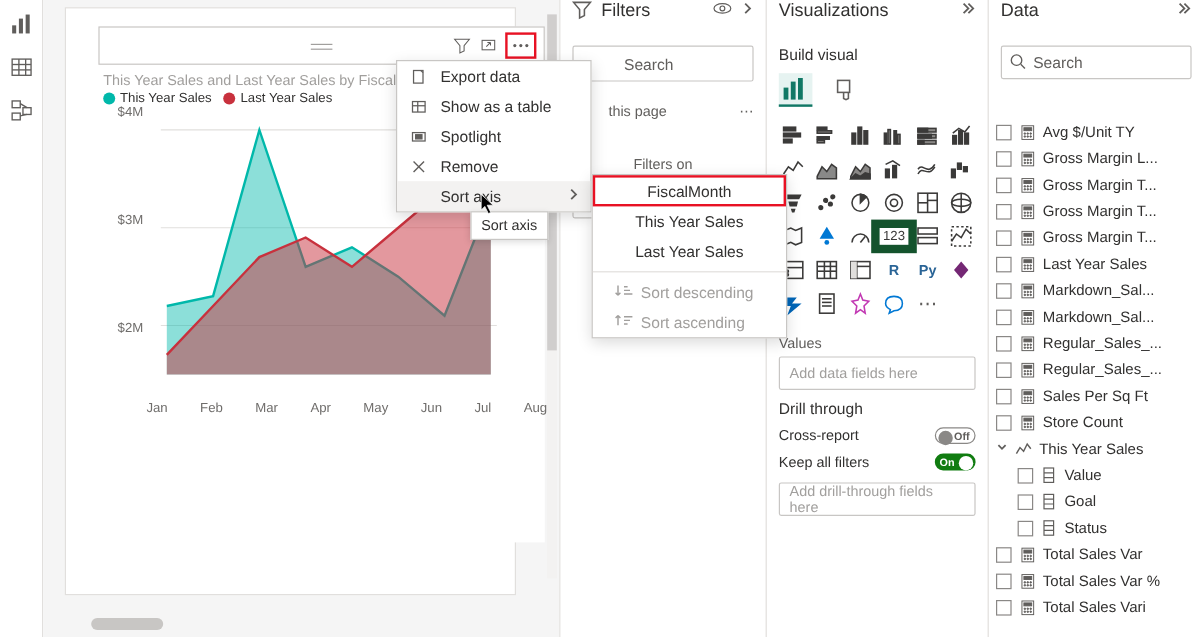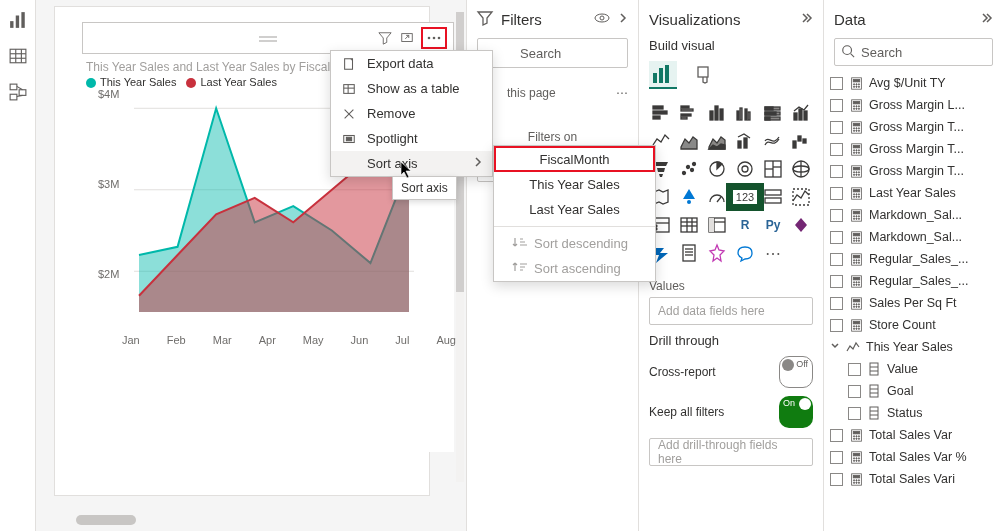--- a/index.html
+++ b/index.html
@@ -140,21 +140,21 @@
   }
   .sub-sort { justify-content:flex-start; padding-left:18px; color:#a19f9d; gap:8px;}
   .sub-sort .mi { width:14px; color:#a19f9d;}
   
   .pane {
     border-left: 1px solid #e1dfdd;
     display:flex; flex-direction:column;
     height:100%;
   }
   .pane-header {
-    height: 38px; display:flex; align-items:center;
+    height: 38px; display:flex; 
     padding: 0 10px; gap:8px; font-size:15px; color:#323130;
   }
   .pane-header .spacer { flex:1; }
   .pane-header .hi { color:#605e5c; }
   .filters-pane { flex: 0 0 172px; }
   .search-box {
     margin: 0 10px 8px 10px;
     height: 30px;
     border:1px solid #c8c6c4; border-radius:2px;
     display:flex; align-items:center; padding:0 6px; gap:6px;
@@ -193,36 +193,36 @@
   }
   .viz-grid .rpy { color:#2a6496; font-weight:600; font-size:12px;}
   .section-label { font-size:12px; color:#605e5c; padding:8px 10px 4px 10px;}
   .well {
     margin:0 10px; border:1px solid #c8c6c4; border-radius:2px;
     height:28px; display:flex; align-items:center; padding:0 8px;
     color:#a19f9d; font-size:12px;
   }
   .dt-row { display:flex; align-items:center; justify-content:space-between; padding:4px 10px; font-size:12px;}
   .toggle {
-    width:34px; height:32px; border-radius:10px; position:relative;
+    width:34px; height:14px; border-radius:10px; position:relative;font-weight:bold;
   }
   .toggle .knob {
     width:12px; height:12px; border-radius:50%; background:#fff; position:absolute; top:2px;
   }
   .toggle.off { background:#fff; border:1px solid #8a8886;}
   .toggle.off .knob { left:2px; background:#8a8886;}
   .toggle.on { background:#107c10;}
   .toggle.on .knob { right:2px;}
   .toggle .lbl { position:absolute; font-size:9px; top:2px; color:#fff;}
   .toggle.off .lbl { right:4px; color:#605e5c;}
   .toggle.on .lbl { left:4px;}
   
   .data-pane { flex: 1 1 auto; min-width:180px;}
   .data-search { margin:0 10px 6px 10px; height:28px; border:1px solid #c8c6c4; border-radius:2px; display:flex; align-items:center; padding:0 6px; gap:6px; color:#605e5c;}
-  .field-list { padding:0 6px; }
+  .field-list { padding:0 6px;margin-top:27px; }
   .frow {
     display:flex; align-items:center; gap:6px;
     height:22px; font-size:12.5px; color:#323130;
     white-space:nowrap; overflow:hidden; text-overflow:ellipsis;
   }
   .frow .cb { width:13px; height:13px; border:1px solid #8a8886; flex:0 0 13px;}
   .frow .fi { width:14px; height:14px; color:#605e5c; display:flex; align-items:center; justify-content:center; flex:0 0 14px;}
   .frow.indent { padding-left: 18px;}
   .frow.expand { color:#323130;}
   .frow .chev2 { width:10px; color:#605e5c;}
@@ -352,35 +352,35 @@
           <svg width="14" height="14" viewBox="0 0 16 16" fill="none" stroke="#605e5c" stroke-width="1.2">
             <rect x="2" y="3" width="12" height="10"></rect>
             <line x1="2" y1="7" x2="14" y2="7"></line>
             <line x1="7" y1="3" x2="7" y2="13"></line>
           </svg>
         </span>
         <span>Show as a table</span>
       </div>
       <div class="ctx-item">
         <span class="mi">
+          <svg width="14" height="14" viewBox="0 0 16 16" fill="none" stroke="#605e5c" stroke-width="1.2">
+            <rect x="2" y="4" width="12" height="8"></rect>
+            <rect x="5" y="6" width="6" height="4" fill="#605e5c"></rect>
+          </svg>
+        </span>
+        <span>Spotlight</span>
+      </div>
+      <div class="ctx-item">
+        <span class="mi">
           <svg width="14" height="14" viewBox="0 0 16 16" stroke="#605e5c" stroke-width="1.3">
             <line x1="3" y1="3" x2="13" y2="13"></line>
             <line x1="13" y1="3" x2="3" y2="13"></line>
           </svg>
         </span>
         <span>Remove</span>
-      </div>
-      <div class="ctx-item">
-        <span class="mi">
-          <svg width="14" height="14" viewBox="0 0 16 16" fill="none" stroke="#605e5c" stroke-width="1.2">
-            <rect x="2" y="4" width="12" height="8"></rect>
-            <rect x="5" y="6" width="6" height="4" fill="#605e5c"></rect>
-          </svg>
-        </span>
-        <span>Spotlight</span>
       </div>
       <div class="ctx-item hovered">
         <span class="mi"></span>
         <span>Sort axis</span>
         <span class="chev"><svg width="8" height="12" viewBox="0 0 8 12" fill="none" stroke="#605e5c" stroke-width="1.5">
             <path d="M2 2l4 4-4 4"></path>
           </svg></span>
       </div>
     </div>
   <div class="tooltip">Sort axis</div>

